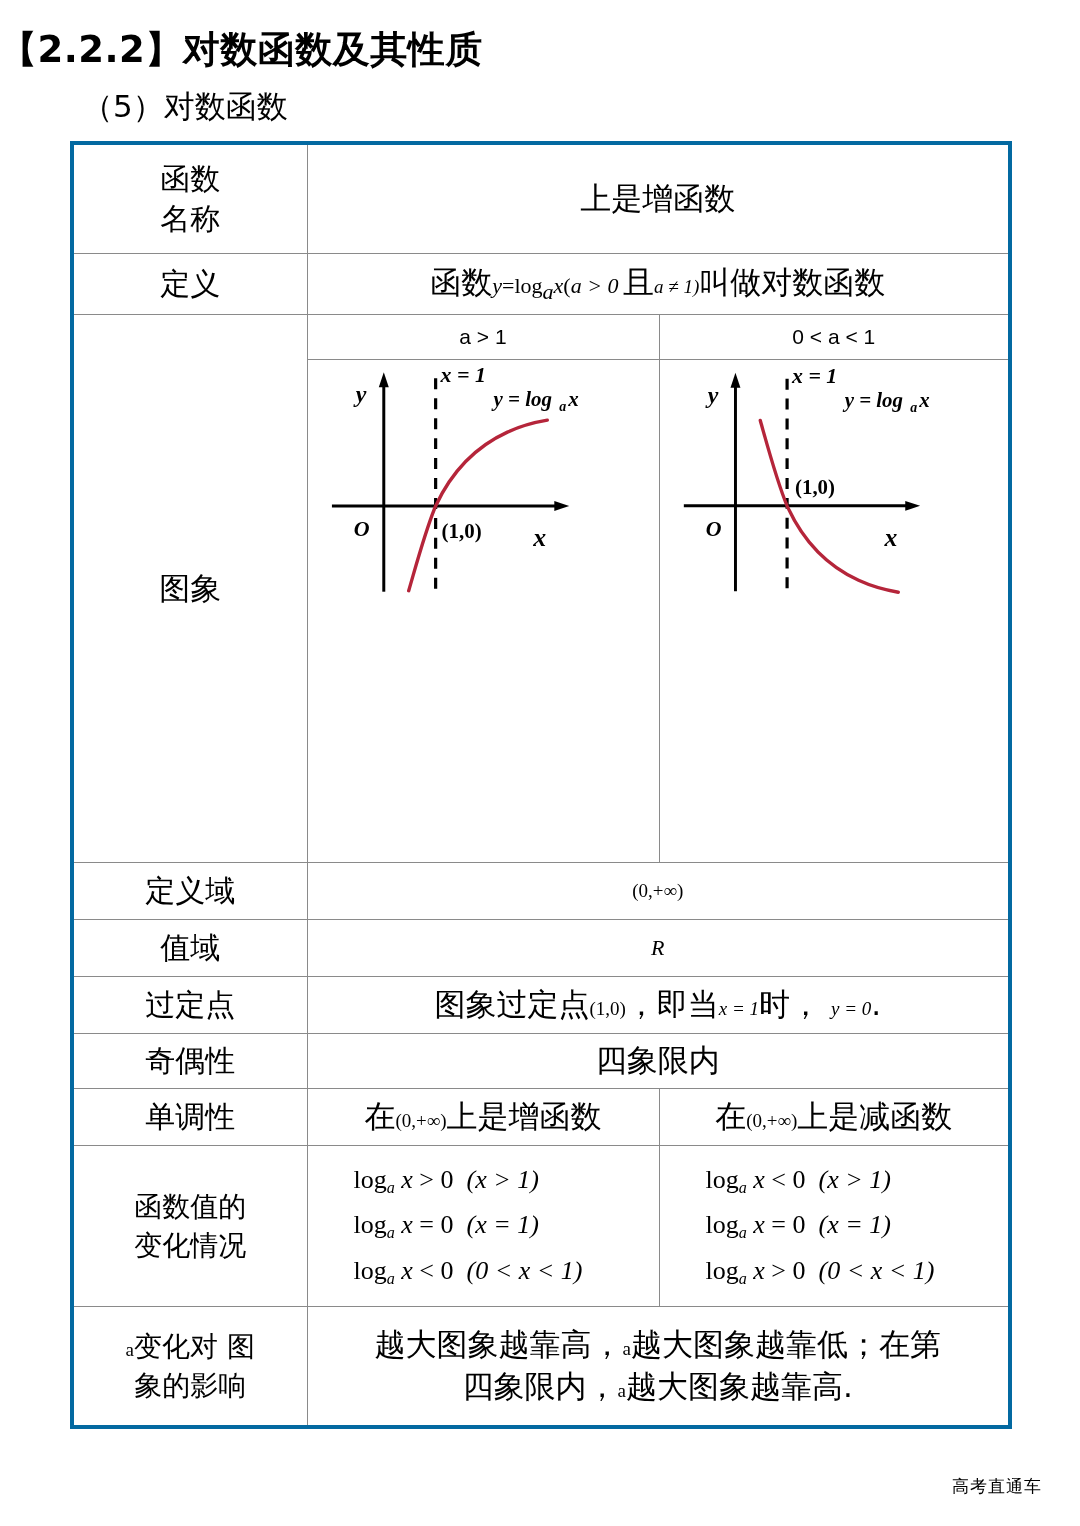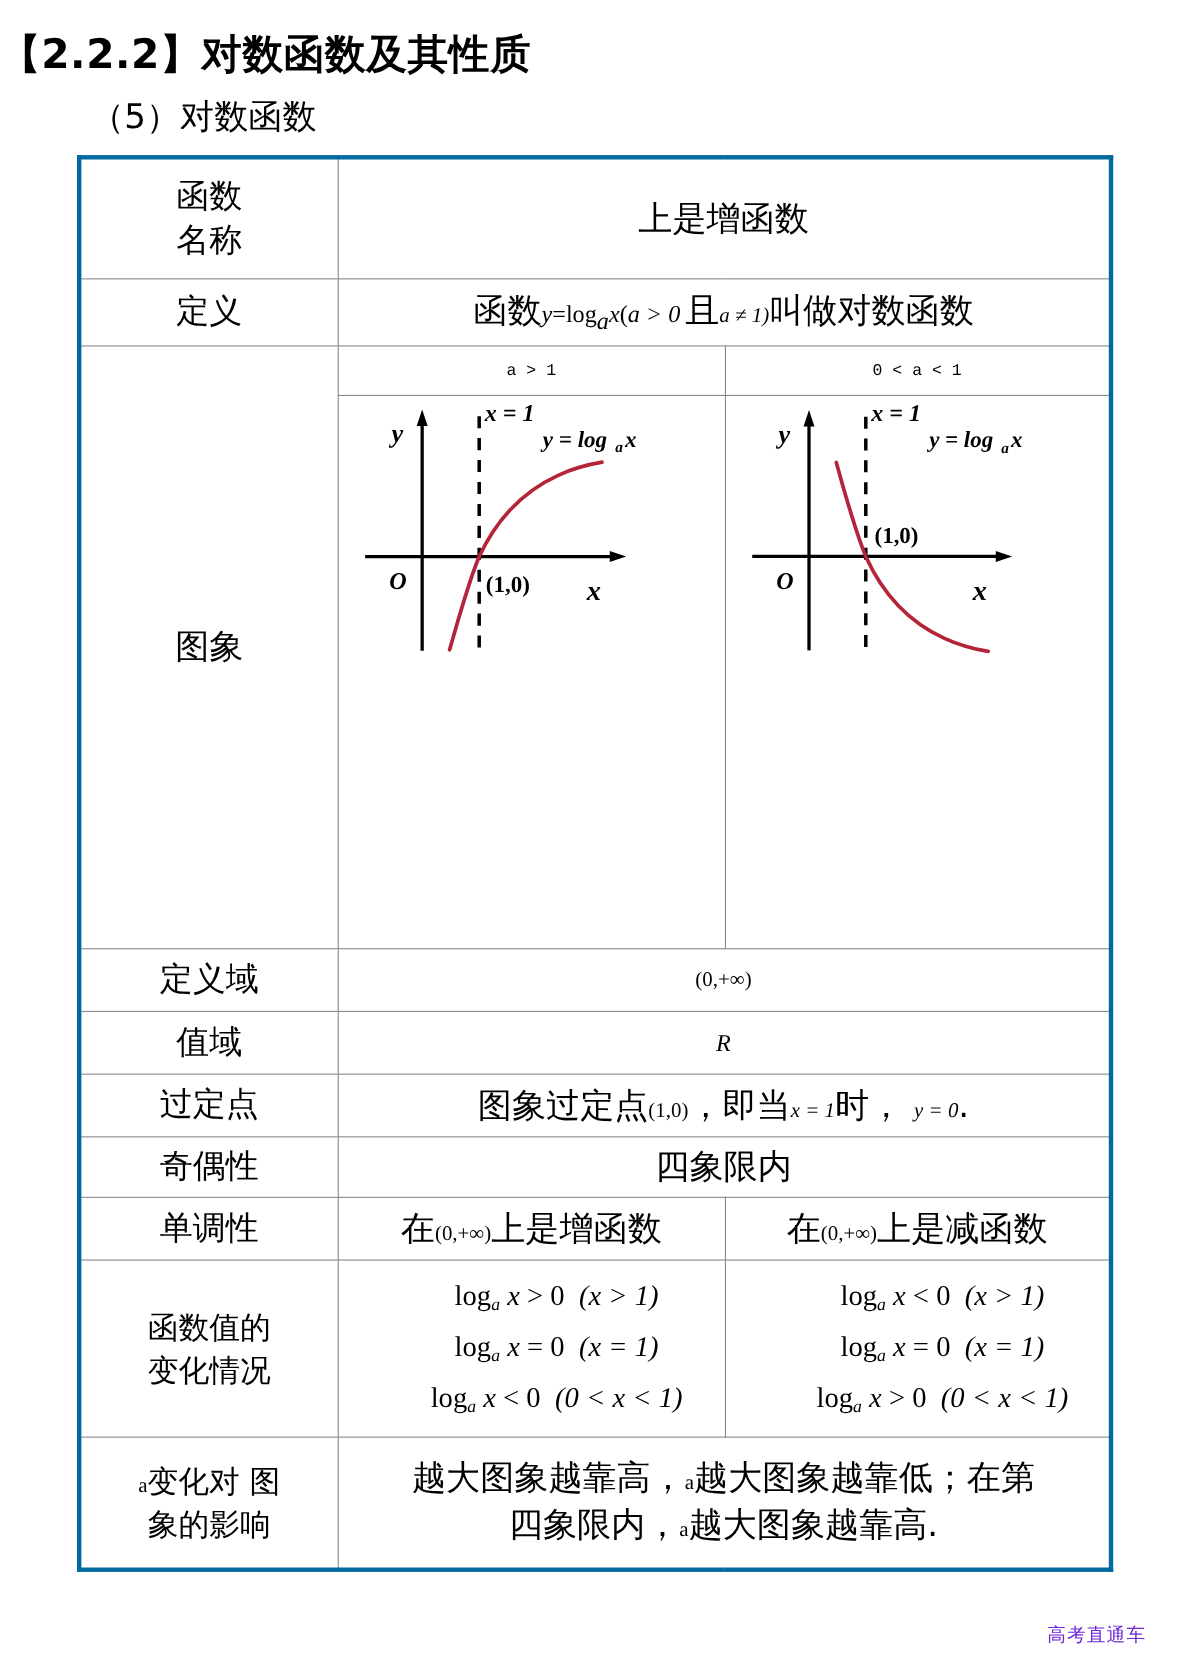--- a/index.html
+++ b/index.html
@@ -86,22 +86,22 @@
   }
   .tiny-math {
     font-family: "Liberation Serif", "DejaVu Serif", serif;
     font-size: 19px;
   }
   .sm-math {
     font-family: "Liberation Serif", "DejaVu Serif", serif;
     font-size: 22px;
   }
   .hdr-math {
-    font-family: Liberation Mono, monospace;
-    font-size: 15px;
+    font-family: Liberation Sans, sans-serif;
+    font-size: 21px;
   }
 
   .row-name td { height: 108px; }
   .row-def td   { height: 60px;  }
   .row-subhdr td{ height: 44px;  }
   .row-graph td { height: 502px; vertical-align: top; }
   .row-dom td   { height: 56px;  }
   .row-ran td   { height: 56px;  }
   .row-pt td    { height: 56px;  }
   .row-par td   { height: 54px;  }
@@ -125,21 +125,21 @@
   .formula-list {
     display: flex;
     flex-direction: column;
     justify-content: center;
     gap: 14px;
     padding: 10px 0 10px 0;
     font-family: "Liberation Serif", "DejaVu Serif", serif;
     font-size: 26px;
   }
   .formula-line {
-    text-align: center;
+    text-align: left;
     padding-left: 46px;
     white-space: pre;
   }
 
   .effect-cell {
     text-align: left;
     padding: 4px 8px 4px 14px;
     font-size: 31px;
     font-family: "DejaVu Sans", sans-serif;
     line-height: 1.35;
@@ -163,21 +163,21 @@
     font-size: 31px;
     font-family: "DejaVu Sans", sans-serif;
   }
 
   
   .watermark {
     position: absolute;
     right: 38px;
     bottom: 28px;
     font-size: 17px;
-    color: #6d28d9;
+    color: #000000;
     font-family: "DejaVu Sans", sans-serif;
     letter-spacing: 1px;
   }
 </style>
 </head>
 <body>
 
 <h1 class="doc-title">【2.2.2】对数函数及其性质</h1>
 <div class="doc-subtitle">（5）对数函数</div>
 

